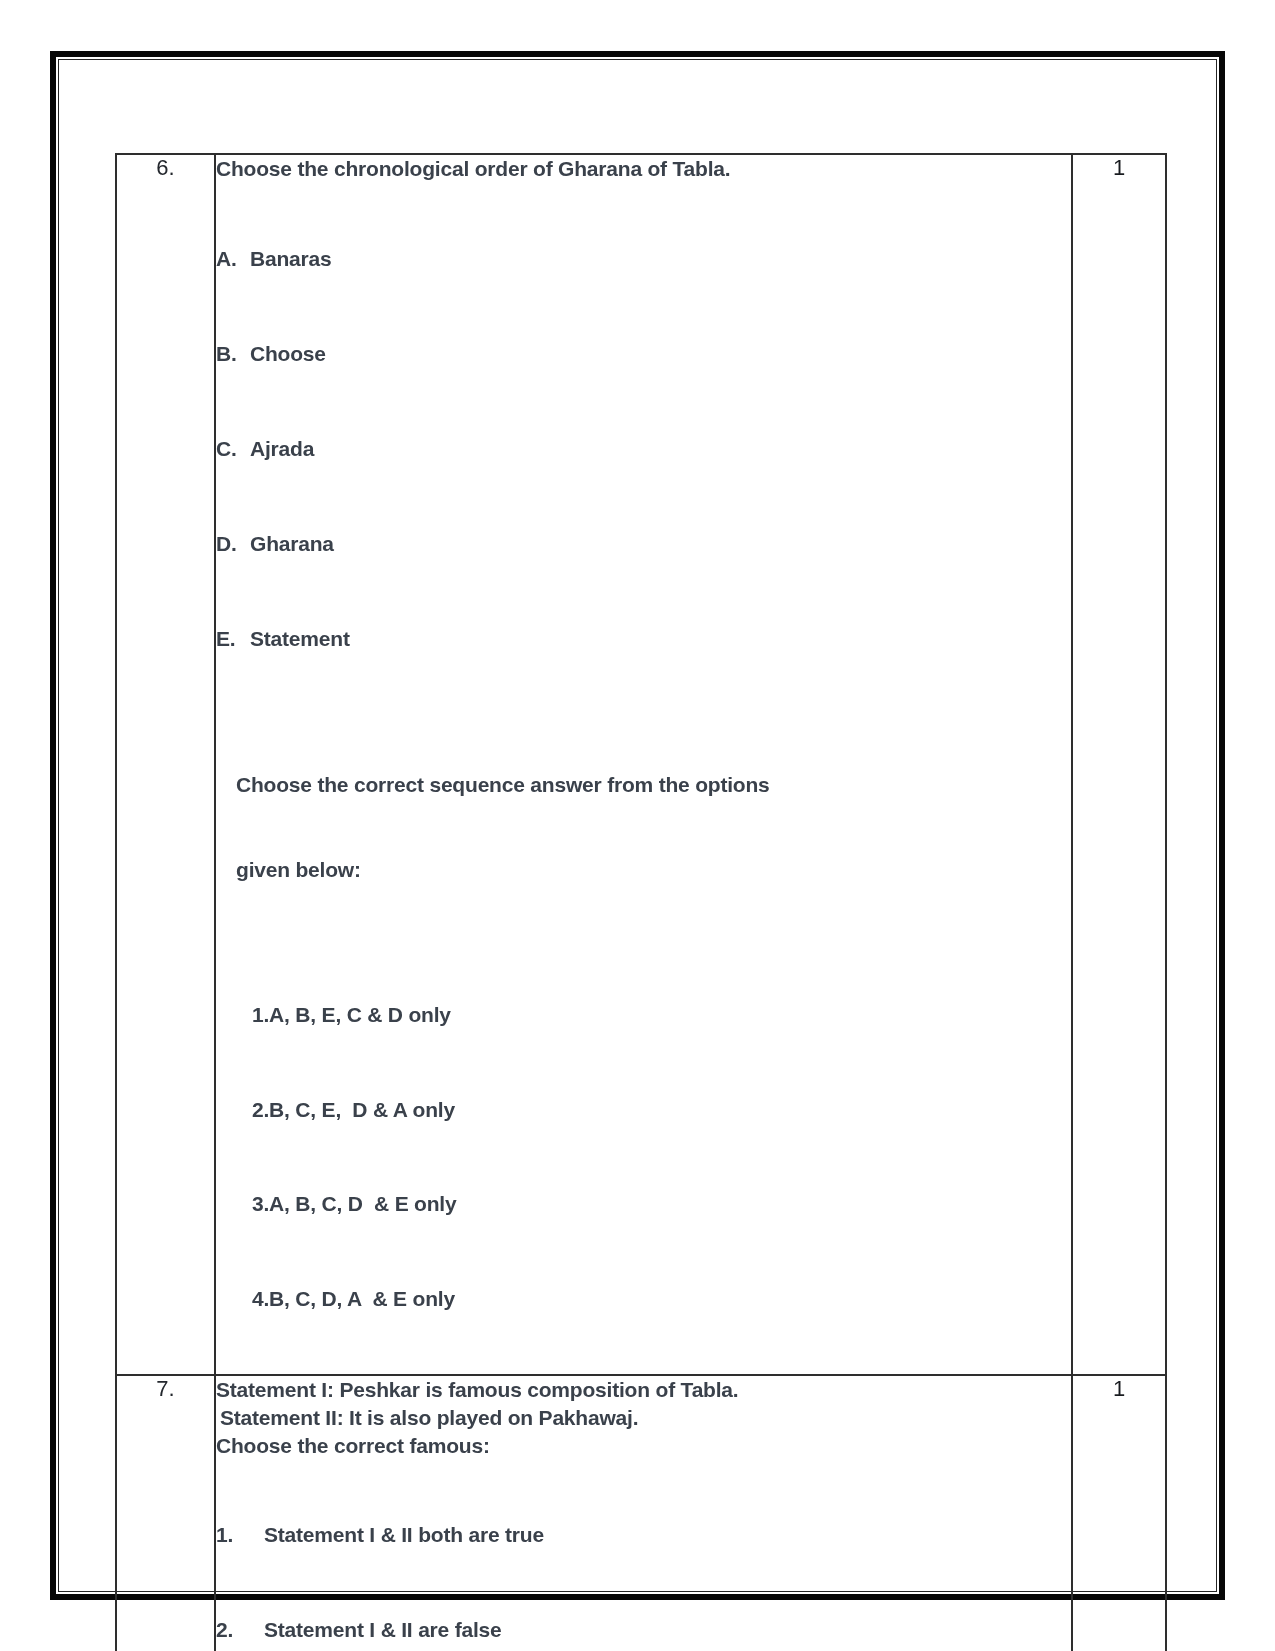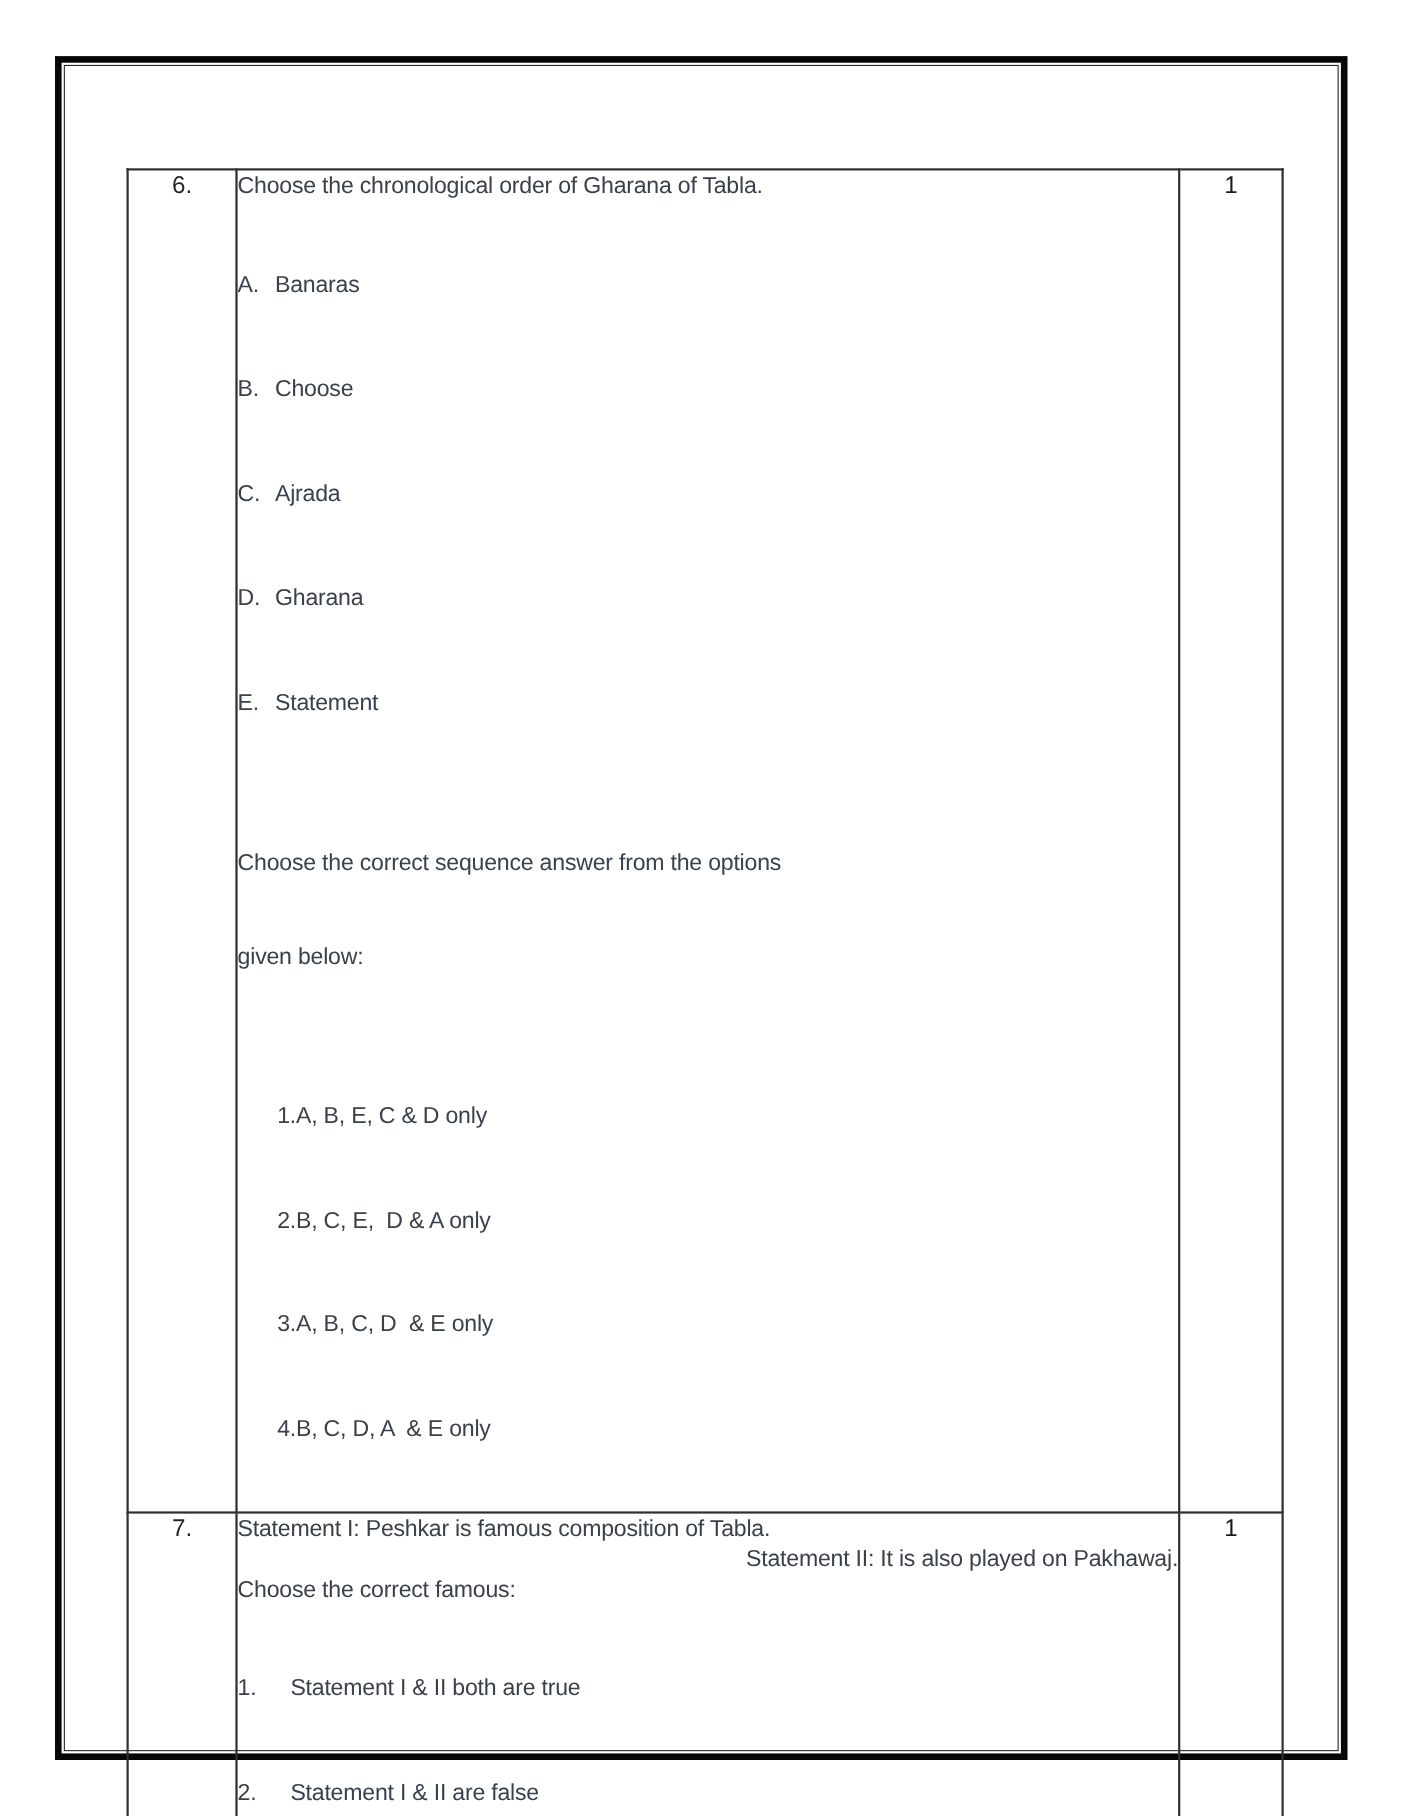--- a/index.html
+++ b/index.html
@@ -6,34 +6,34 @@
   .page{position:relative;width:1275px;height:1651px;background:#ffffff;overflow:hidden;
         font-family:"Liberation Sans","DejaVu Sans",sans-serif;color:#3a414b;}
   
   .page-frame{position:absolute;left:50px;top:51px;width:1163px;height:1537px;border:6px solid #070707;}
   .page-frame-inner{position:absolute;inset:2px;border:1px solid #262626;}
   
   table.qtable{position:absolute;left:115px;top:153px;width:1044px;border-collapse:collapse;table-layout:fixed;}
   table.qtable td{border:2px solid #2e2e2e;vertical-align:top;padding:0;}
   td.numcell{width:97px;text-align:center;padding-top:5px;font-size:22px;color:#23272d;}
   td.markcell{width:92px;text-align:center;padding-top:8px;font-size:22px;color:#181b1f;}
-  td.bodycell{width:855px;padding-left:10px;padding-right:8px;}
+  td.bodycell{width:855px;padding-left:10px;padding-right:8px;font-weight:bold;}
   .bodycell p,.bodycell div{margin:0;font-size:21px;line-height:28px;letter-spacing:-0.2px;white-space:pre-wrap;}
   tr.r6 td{height:533px;} tr.r7 td{height:297px;}
   
   .intro{margin-top:8px;}
   .lettered{margin-top:14px;}
   .lopt{height:39px;display:flex;align-items:center;margin-left:28px;}
   .lletter{width:34px;}
   .seqprompt{margin-top:30px;}
-  .seqprompt div{line-height:29px;}
+  .seqprompt div{line-height:29px;padding-left:20px;}
   .seqopts{margin-top:6px;padding-left:36px;}
   .seqopt{height:38.5px;display:flex;align-items:center;}
   
-  .st1-7{margin-top:12px;} .st2-7{margin-top:10px;padding-left:4px;text-align:right;} .prompt-7{margin-top:12px;}
+  .st1-7{margin-top:12px;} .st2-7{margin-top:10px;padding-left:4px;} .prompt-7{margin-top:12px;}
   .opts-7{margin-top:13px;margin-left:18px;}
   .opts-7 .opt{height:38.5px;display:flex;align-items:center;}
   .opts-7 .onum{width:48px;}
 </style>
 </head>
 <body>
 
 <div class="page">
   <div class="page-frame">
     <div class="page-frame-inner"></div>

